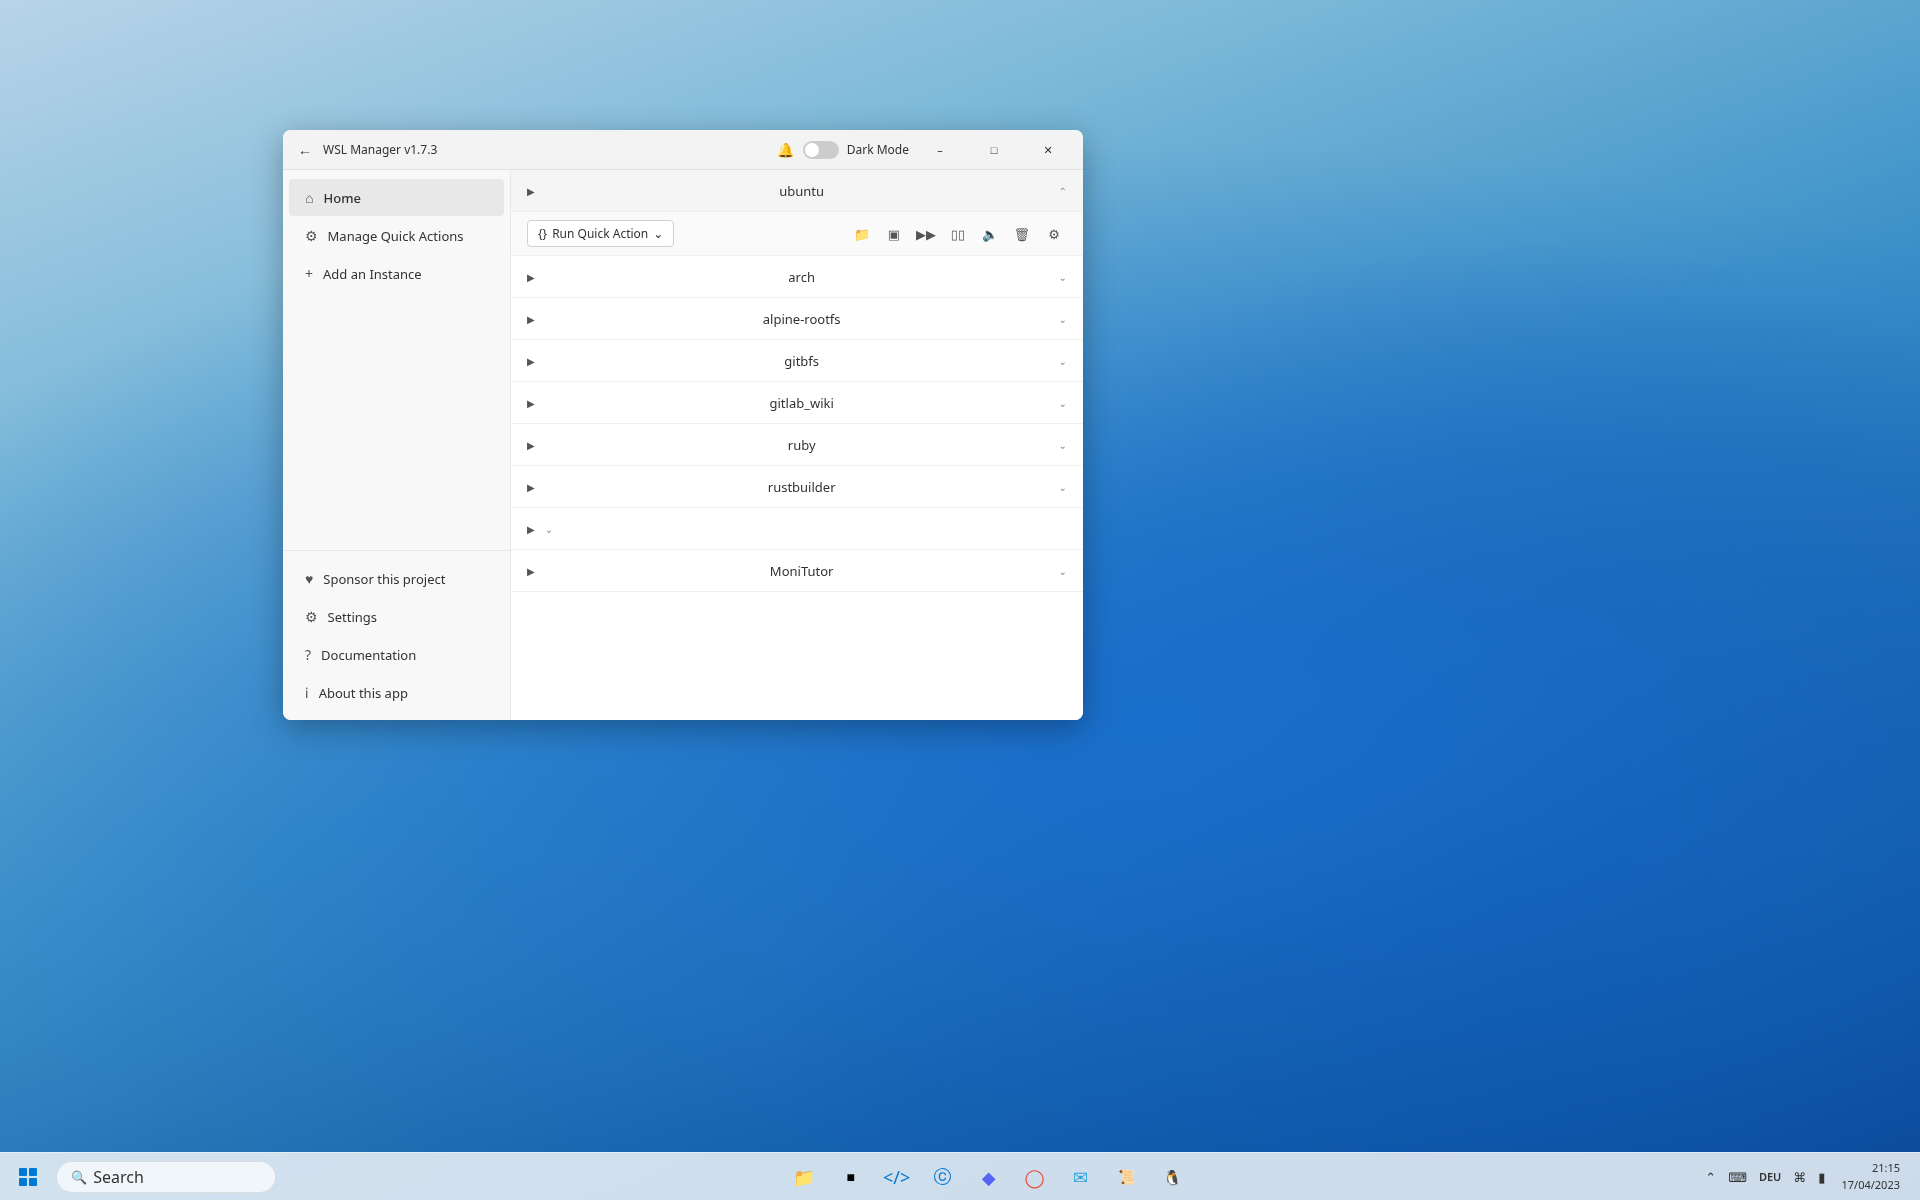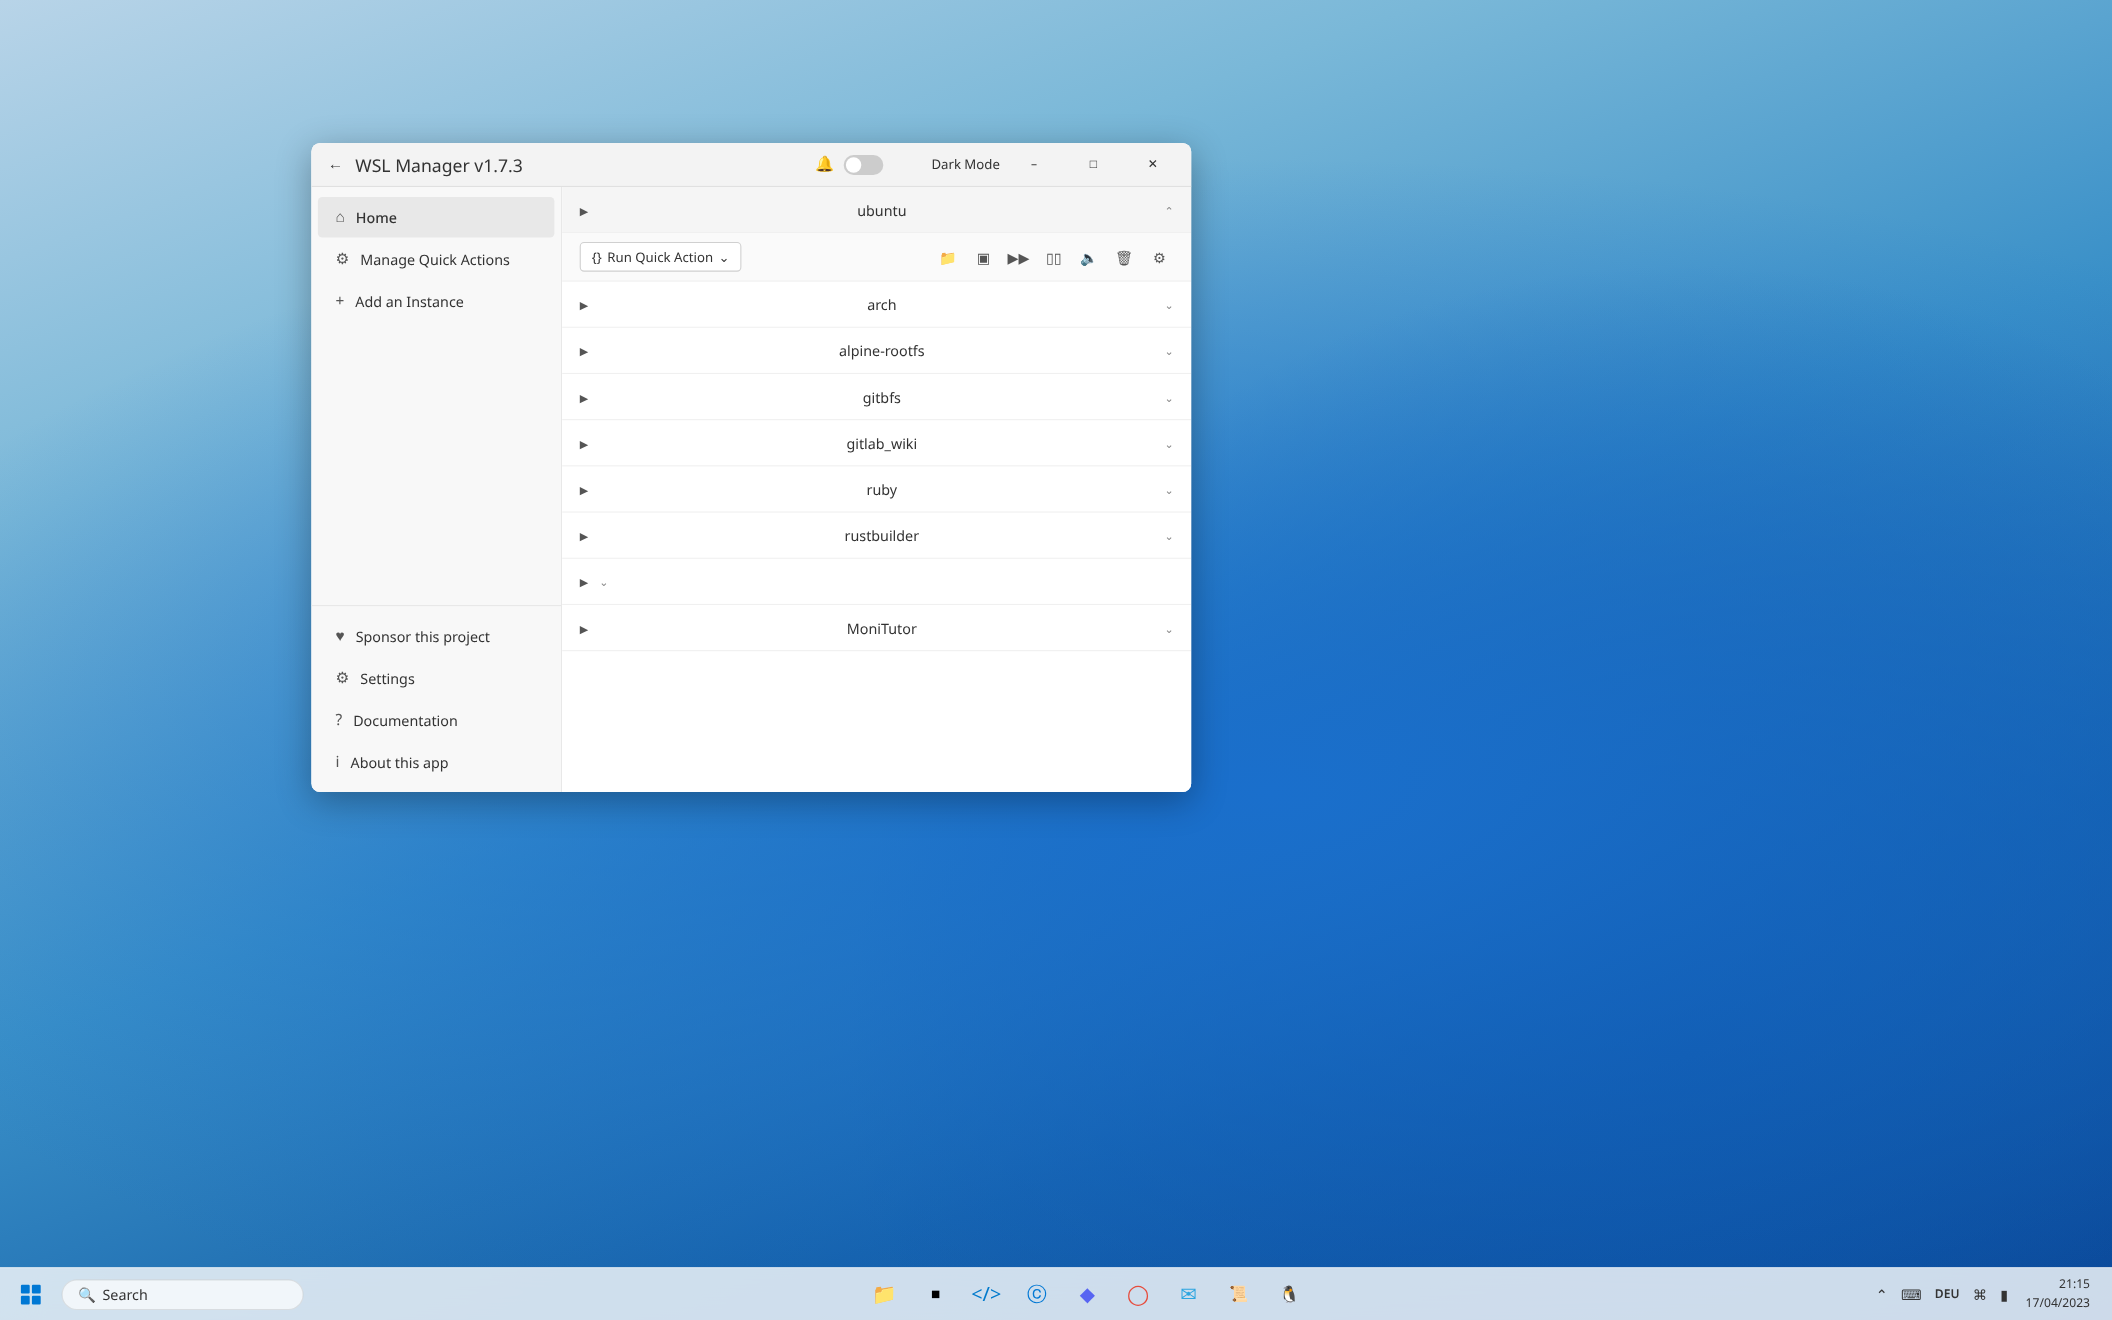--- a/index.html
+++ b/index.html
@@ -55,21 +55,21 @@
       display: flex;
       align-items: center;
       justify-content: center;
       cursor: pointer;
       color: #333;
       font-size: 14px;
     }
 
     .title-bar-title {
       flex: 1;
-      font-size: 16px;
+      font-size: 12px;
       color: #333;
       font-weight: 400;
     }
 
     .title-bar-controls {
       display: flex;
       align-items: center;
       gap: 8px;
     }
 
@@ -93,21 +93,20 @@
       background: white;
       border-radius: 50%;
       position: absolute;
       top: 2px;
       left: 2px;
     }
 
     .dark-mode-label {
       font-size: 12px;
       color: #333;
-      margin-left: 36px;
     }
 
     .window-btn {
       width: 46px;
       height: 32px;
       display: flex;
       align-items: center;
       justify-content: center;
       cursor: pointer;
       font-size: 11px;
@@ -266,21 +265,21 @@
       gap: 6px;
       background: rgba(255,255,255,0.7);
       border: 1px solid rgba(0,0,0,0.1);
       border-radius: 20px;
       padding: 4px 14px;
       cursor: pointer;
       min-width: 220px;
     }
 
     .taskbar-search-icon { font-size: 13px; color: #555; }
-    .taskbar-search-text { font-size: 13px; color: #333; }
+    .taskbar-search-text { font-size: 16px; color: #333; }
 
     .taskbar-center {
       flex: 1;
       display: flex;
       align-items: center;
       justify-content: center;
       gap: 6px;
     }
 
     .taskbar-app {

